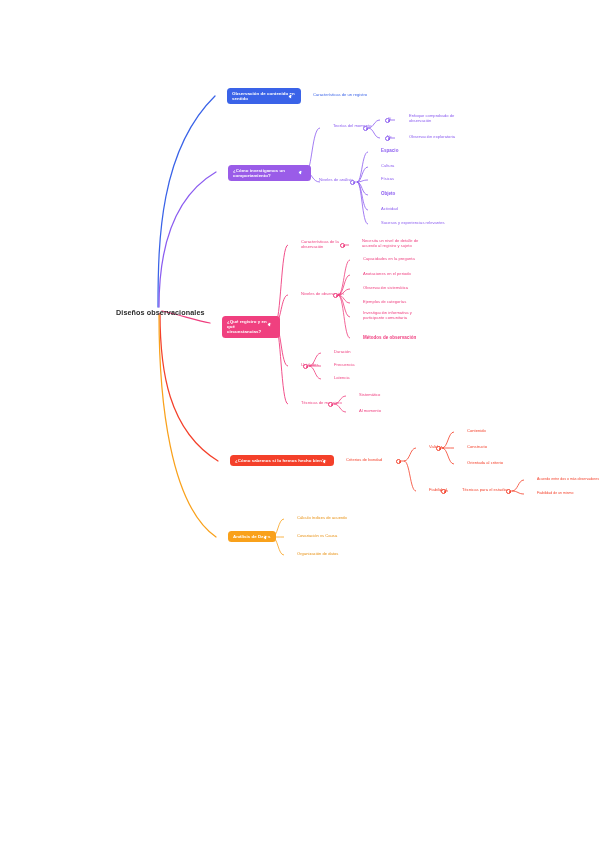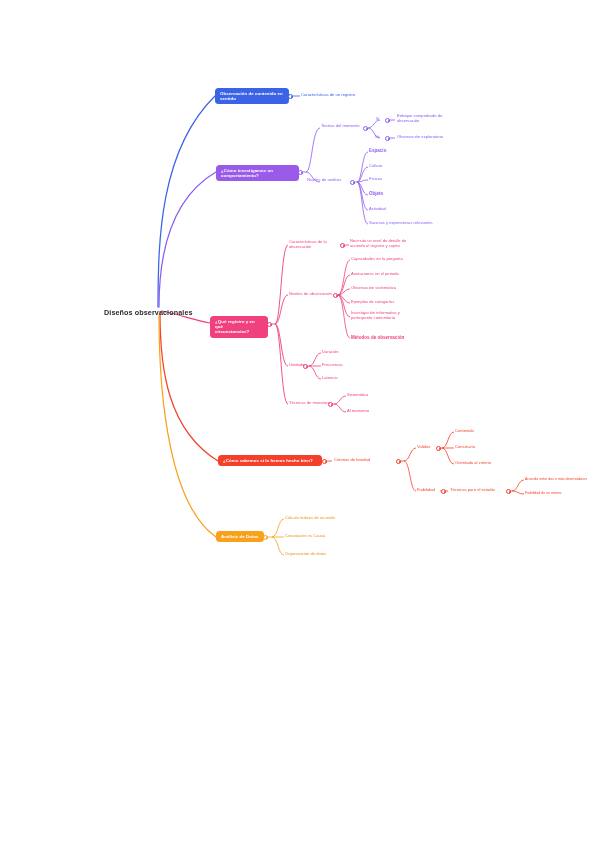--- a/index.html
+++ b/index.html
@@ -9,20 +9,21 @@
     width:599px;height:848px;
     background:#ffffff;
     overflow:hidden;
   }
   #canvas{position:absolute;left:0;top:0;width:599px;height:848px;}
   .node{
     position:absolute;
     box-sizing:border-box;
     white-space:pre-line;
     line-height:1.18;
+    margin-left:12px;
   }
   
   .root{
     color:#2b2b2b;
     font-size:7.2px;
     font-weight:600;
     letter-spacing:.1px;
   }
   
   .pill{

